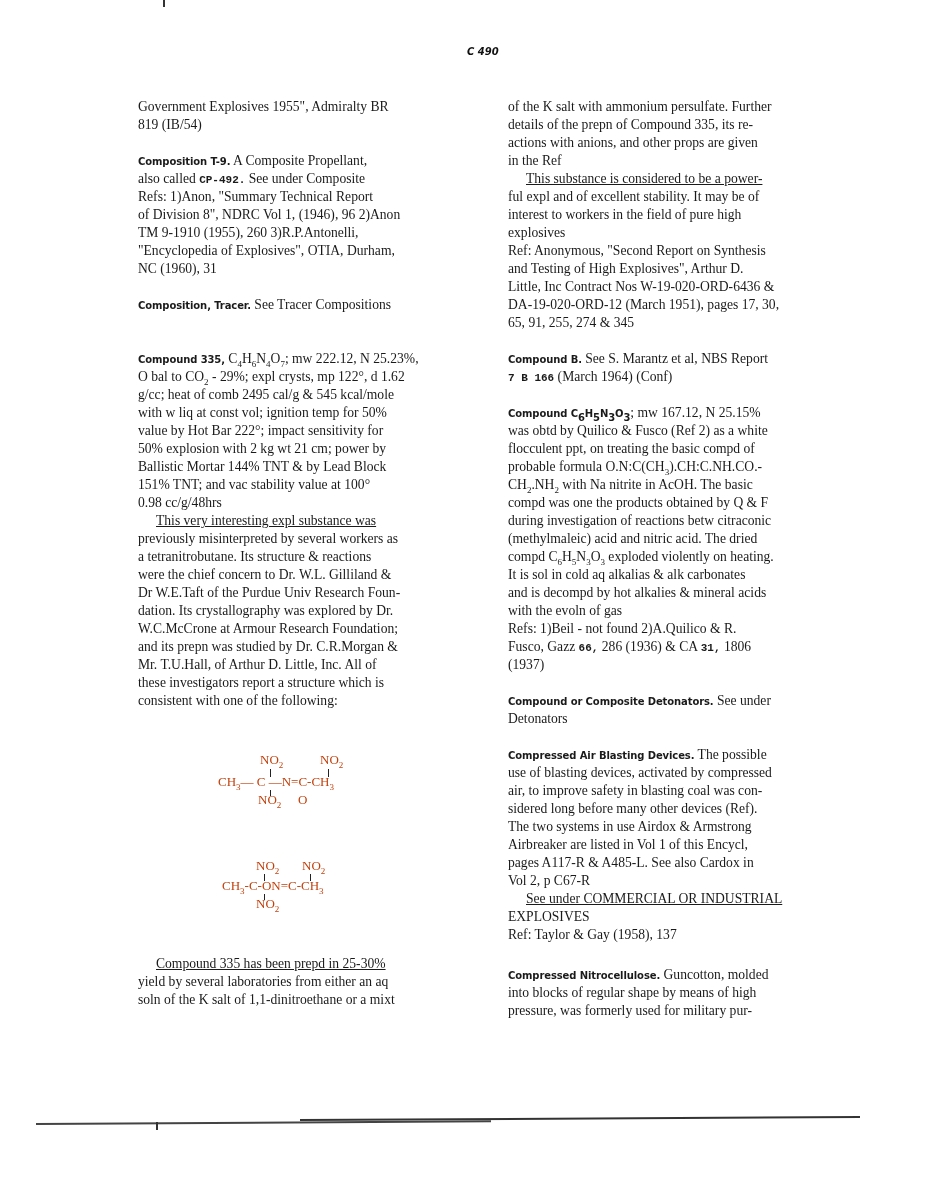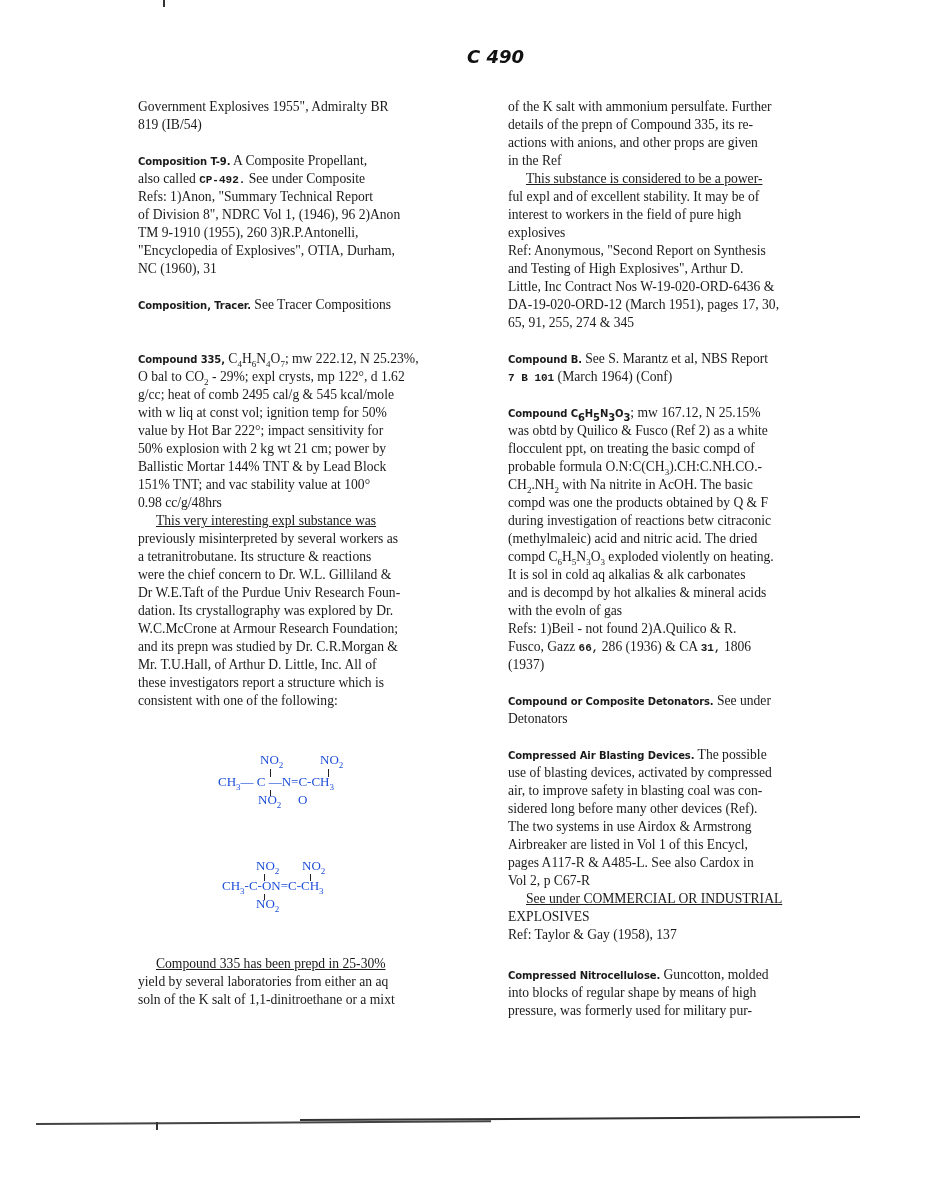--- a/index.html
+++ b/index.html
@@ -4,42 +4,42 @@
 <style>
   html, body { margin: 0; padding: 0; background: #ffffff; }
   body {
     width: 933px; height: 1197px; position: relative; overflow: hidden;
     font-family: "Liberation Serif", "DejaVu Serif", serif;
     color: #1a1a1a;
   }
   .page-num {
     position: absolute; left: 467px; top: 46px;
     font-family: "DejaVu Sans", "Liberation Sans", sans-serif;
-    font-weight: bold; font-style: italic; font-size: 18px; color: #111;
+    font-weight: bold; font-style: italic; font-size: 10px; color: #111;
   }
   .col {
     position: absolute; top: 98px; width: 340px;
     font-size: 13.6px; line-height: 18px;
   }
   .col.left { left: 138px; }
   .col.right { left: 508px; width: 335px; }
   .entry { margin: 0 0 18px 0; }
   .line { white-space: nowrap; display: block; height: 18px; }
   .indent { padding-left: 18px; text-decoration: underline; }
   .head {
     font-family: "DejaVu Sans", "Liberation Sans", sans-serif;
     font-weight: bold; font-size: 10px; letter-spacing: -0.1px;
   }
   .bold { font-weight: bold; font-family: Liberation Mono, monospace; font-size: 11px; }
   .it { }
   sub { font-size: 9px; vertical-align: -4px; line-height: 0; }
   .gap { height: 18px; }
   .formula {
     position: absolute; font-family: "Liberation Serif", "DejaVu Serif", serif;
-    font-size: 13px; color: #1d4ed8; text-decoration: underline;
+    font-size: 13px; color: #c2410c; text-decoration: underline;
   }
   .formula span { position: absolute; white-space: nowrap; }
   .bond-v { position: absolute; width: 1px; background: #222; }
   .scan-line {
     position: absolute; left: 36px; top: 1123px; width: 455px; height: 2px;
     background: #444; transform: rotate(-0.35deg); transform-origin: left center;
   }
   .scan-line2 {
     position: absolute; left: 300px; top: 1119px; width: 560px; height: 2px;
     background: #333; transform: rotate(-0.3deg); transform-origin: left center;
@@ -137,21 +137,21 @@
     <span class="line"><span class="it">Ref:</span><span>  Anonymous, "Second Report on Synthesis</span></span>
     <span class="line">and Testing of High Explosives", Arthur D.</span>
     <span class="line">Little, Inc Contract Nos W-19-020-ORD-6436 &amp;</span>
     <span class="line">DA-19-020-ORD-12 (March 1951), pages 17, 30,</span>
     <span class="line">65, 91, 255, 274 &amp; 345</span>
   </div>
   <div class="gap"></div>
 
   <div class="entry">
     <span class="line"><span class="head">Compound B.</span><span>  See S. Marantz et al, NBS Report</span></span>
-    <span class="line"><span class="bold">7 B 101</span><span> (March 1964) (Conf)</span></span>
+    <span class="line"><span class="bold">7 B 166</span><span> (March 1964) (Conf)</span></span>
   </div>
 
   <div class="entry" style="margin-top:4px;">
     <span class="line"><span class="head">Compound C</span><sub class="head">6</sub><span class="head">H</span><sub class="head">5</sub><span class="head">N</span><sub class="head">3</sub><span class="head">O</span><sub class="head">3</sub><span>; mw 167.12, N 25.15%</span></span>
     <span class="line">was obtd by Quilico &amp; Fusco (Ref 2) as a white</span>
     <span class="line">flocculent ppt, on treating the basic compd of</span>
     <span class="line"><span>probable formula O.N:C(CH</span><sub>3</sub><span>).CH:C.NH.CO.-</span></span>
     <span class="line"><span>CH</span><sub>2</sub><span>.NH</span><sub>2</sub><span> with Na nitrite in AcOH.  The basic</span></span>
     <span class="line">compd was one the products obtained by Q &amp; F</span>
     <span class="line">during investigation of reactions betw citraconic</span>

